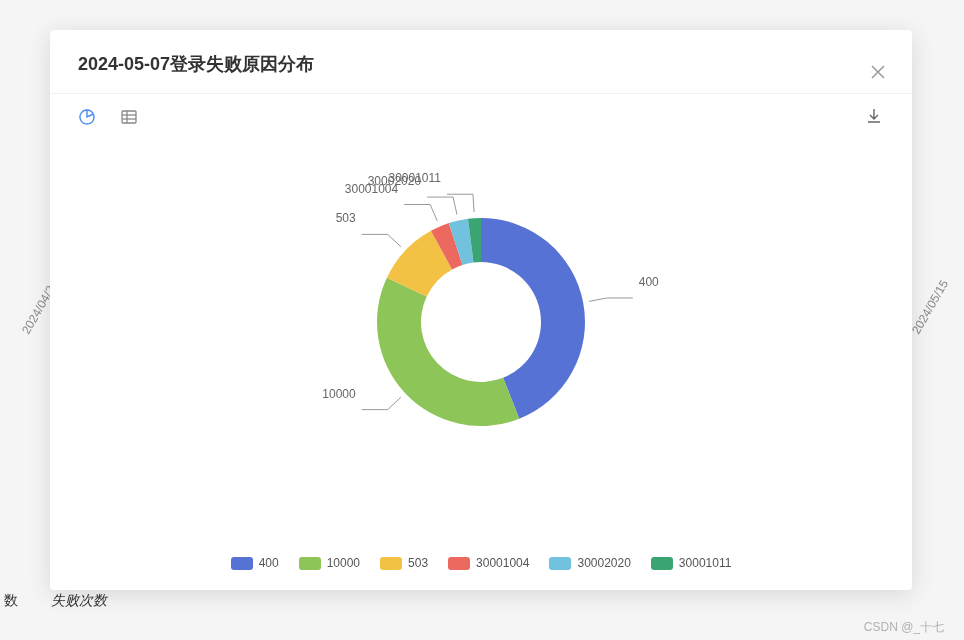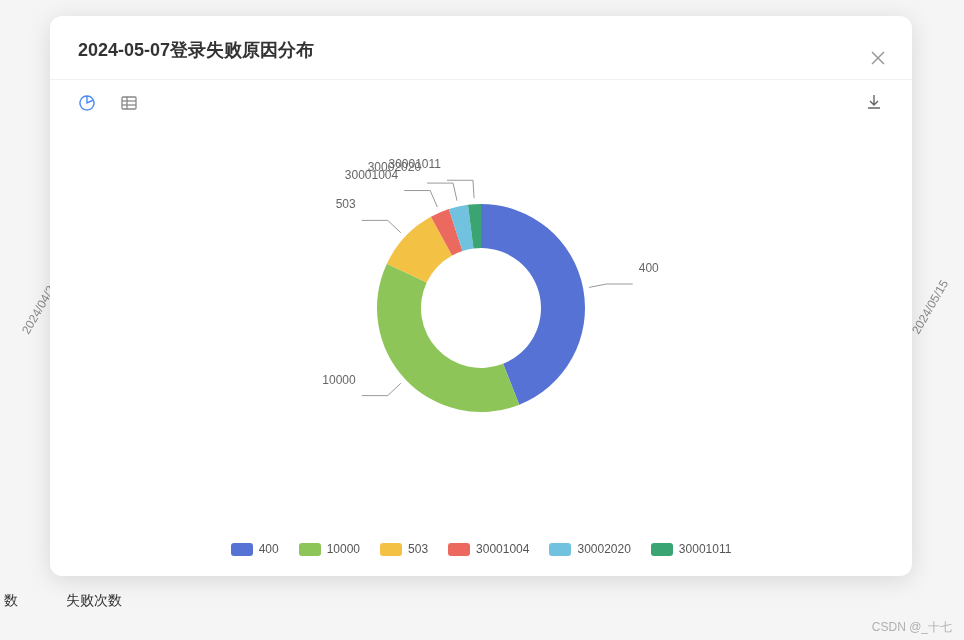--- a/index.html
+++ b/index.html
@@ -30,39 +30,40 @@
   .bg-bottom-text {
     position: absolute;
     bottom: 30px;
     left: 4px;
     color: #333;
     font-size: 14px;
   }
   .bg-bottom-text2 {
     position: absolute;
     bottom: 30px;
-    left: 66px;
+    left: 51px;
     color: #333;
     font-size: 14px;
+    font-style: italic;
   }
   .watermark {
     position: absolute;
     bottom: 4px;
-    right: 12px;
+    right: 20px;
     color: #b0b0b0;
     font-size: 12px;
   }
   .modal {
     position: absolute;
     left: 50px;
-    top: 16px;
+    top: 30px;
     width: 862px;
     height: 560px;
     background: #fff;
-    border-radius: 12px;
+    border-radius: 4px;
     box-shadow: 0 4px 24px rgba(0,0,0,0.12);
     display: flex;
     flex-direction: column;
   }
   .modal-header {
     padding: 22px 28px 16px 28px;
     border-bottom: 1px solid #f0f0f0;
     position: relative;
   }
   .modal-title {

